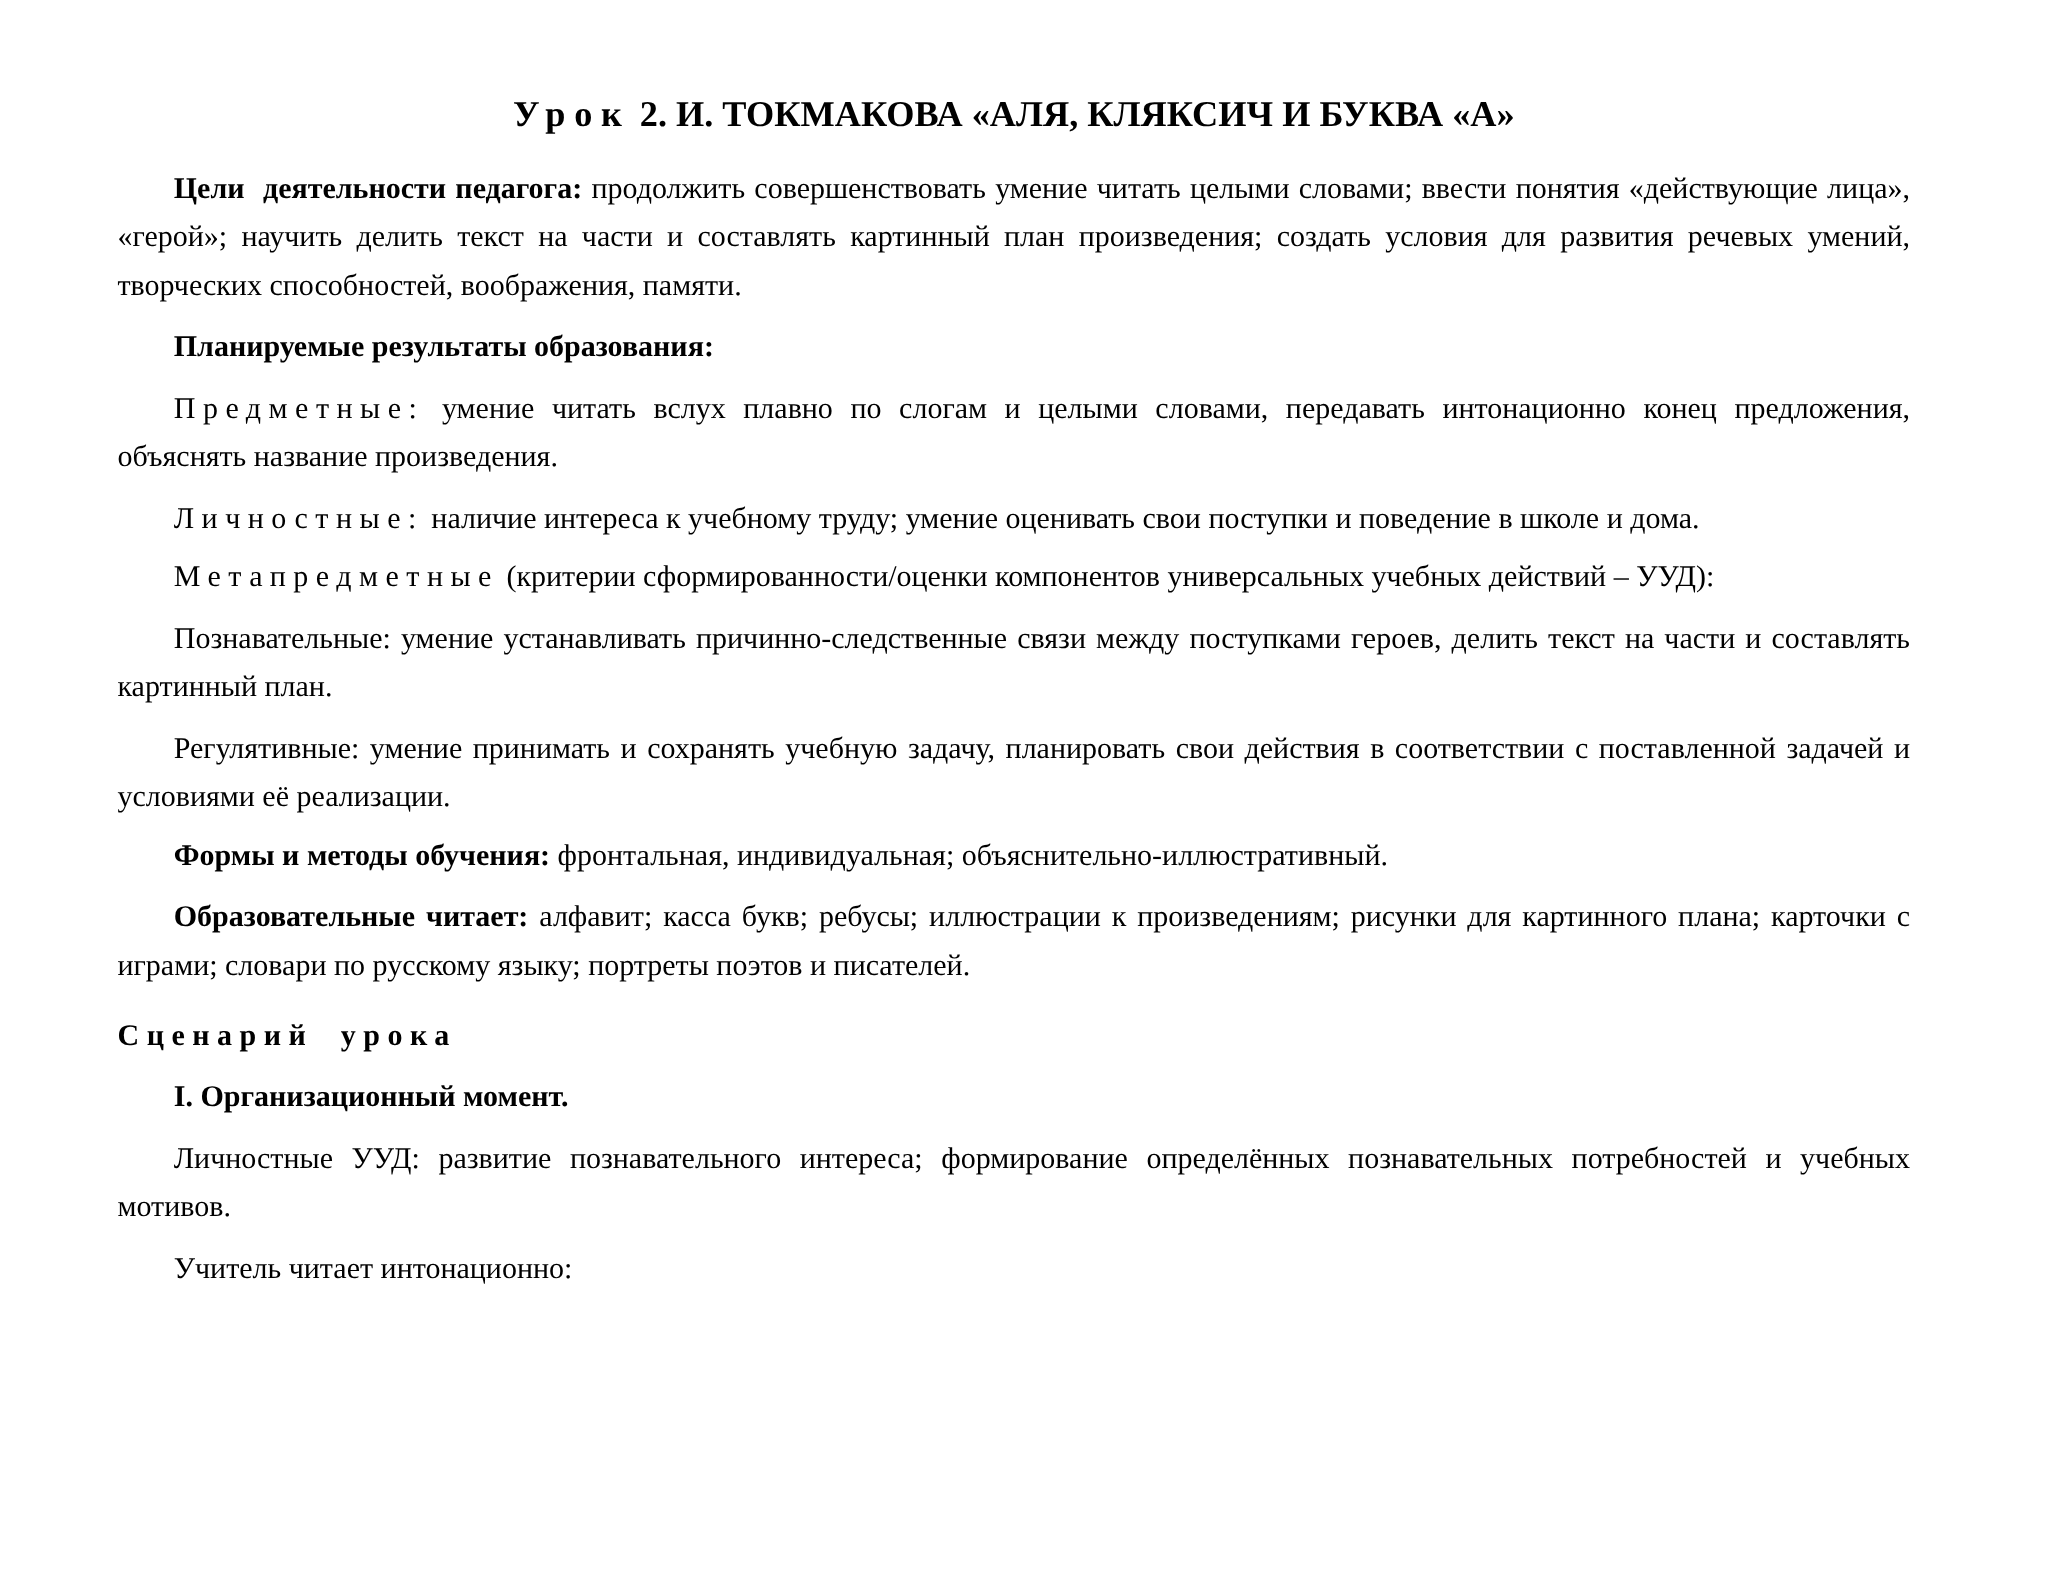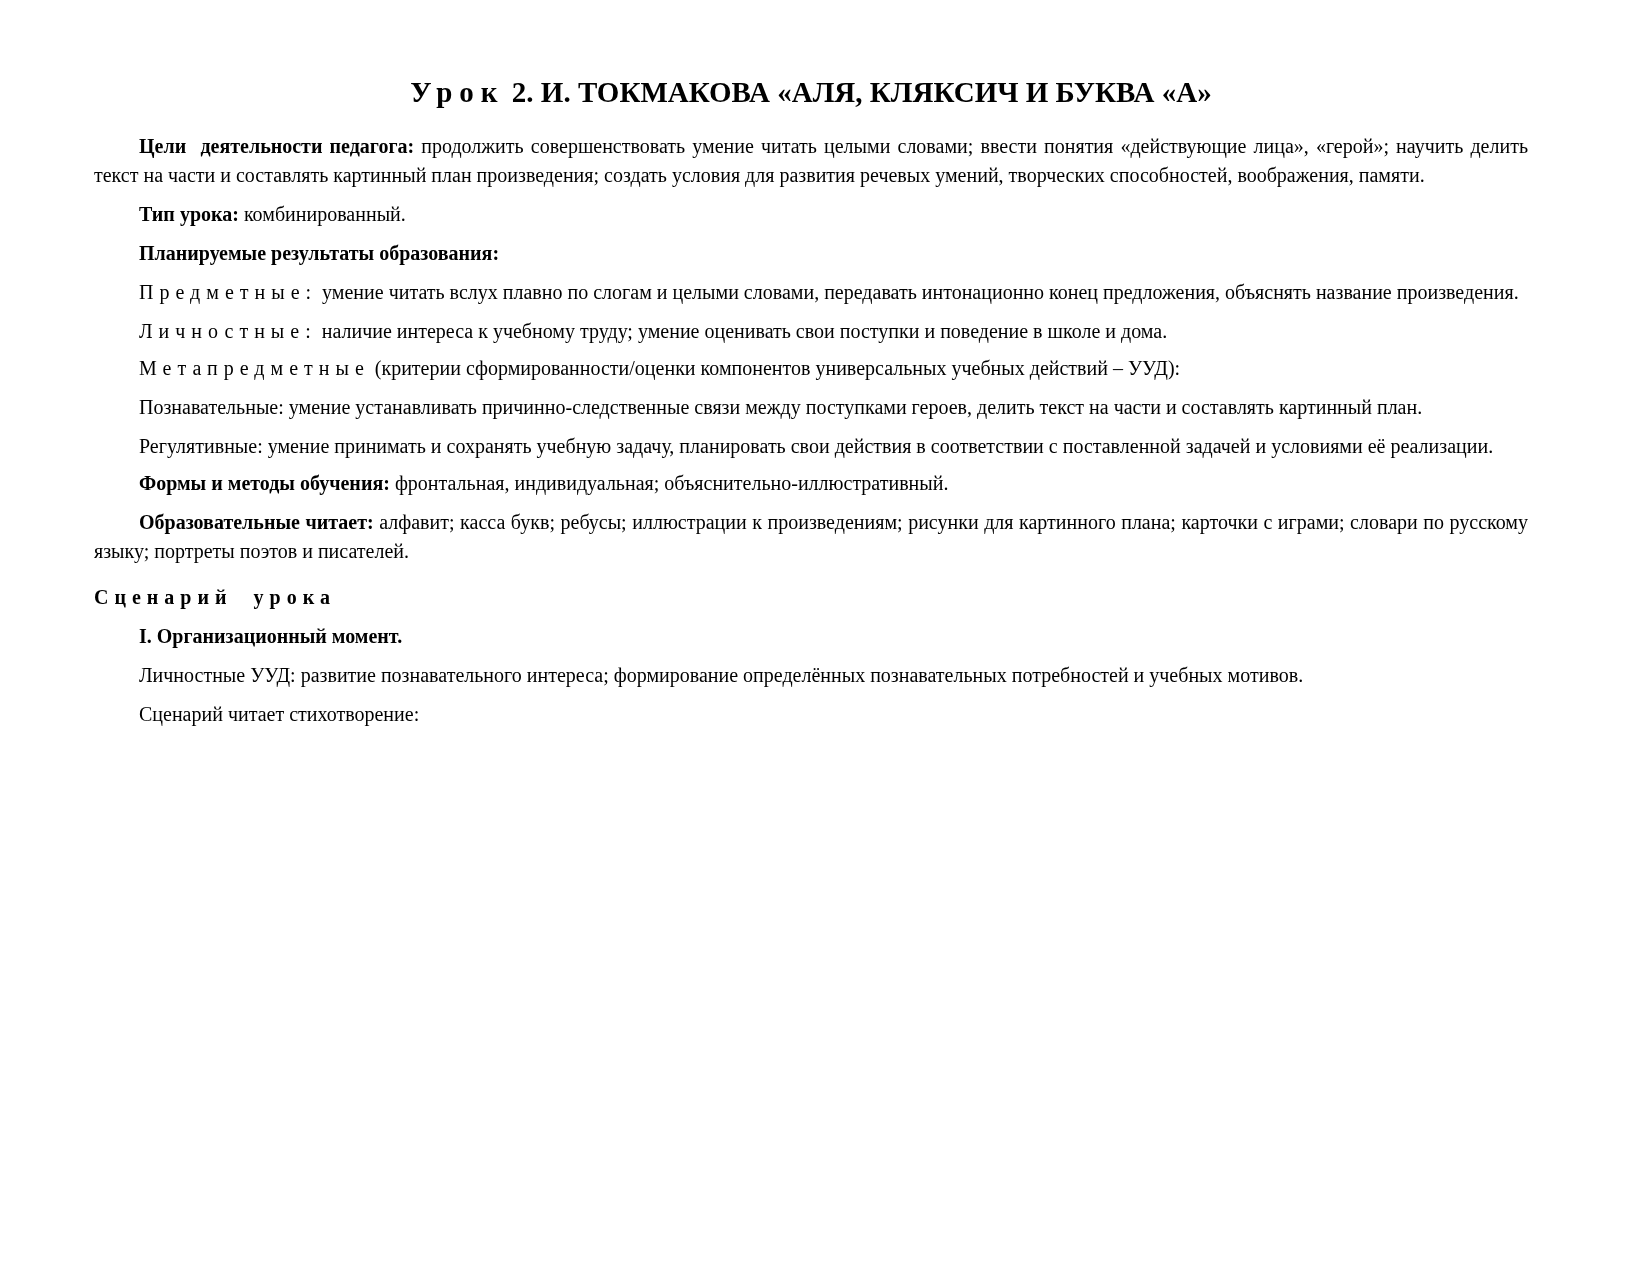--- a/index.html
+++ b/index.html
@@ -18,22 +18,22 @@
   }
   .title {
     font-size: 29px;
     line-height: 36px;
     font-weight: bold;
     text-align: center;
     margin-bottom: 22px;
   }
   .title .spaced-word { letter-spacing: 7px; }
   .para {
-    font-size: 20px;
-    line-height: 29px;
+    font-size: 24px;
+    line-height: 39px;
     text-align: justify;
     text-indent: 45px;
     margin-top: 10px;
   }
   .lead-bold { font-weight: bold; }
   .lead-italic { }
   .lead-spaced { letter-spacing: 6px; }
   .heading-center {
     text-align: left;
     text-indent: 0;
@@ -46,21 +46,20 @@
 </style>
 </head>
 <body>
 
 <div class="page">
 
   <h1 class="title"><span class="spaced-word">Урок</span> <span>2. И. ТОКМАКОВА «АЛЯ, КЛЯКСИЧ И БУКВА «А»</span></h1>
 
   <p class="para"><span class="lead-bold">Цели&nbsp; деятельности педагога:</span> <span>продолжить совершенствовать умение читать целыми словами; ввести понятия «действующие лица», «герой»; научить делить текст на части и составлять картинный план произведения; создать условия для развития речевых умений, творческих способностей, воображения, памяти.</span></p>
 
-  <p class="para"><span class="lead-bold">Тип урока:</span> <span>комбинированный.</span></p>
 
   <p class="para"><span class="lead-bold">Планируемые результаты образования:</span></p>
 
   <p class="para"><span class="lead-spaced">Предметные:</span> <span>умение читать вслух плавно по слогам и целыми словами, передавать интонационно конец предложения, объяснять название произведения.</span></p>
 
   <p class="para"><span class="lead-spaced">Личностные:</span> <span>наличие интереса к учебному труду; умение оценивать свои поступки и поведение в школе и дома.</span></p>
 
   <p class="para gap-before"><span class="lead-spaced">Метапредметные</span> <span>(критерии сформированности/оценки компонентов универсальных учебных действий – УУД):</span></p>
 
   <p class="para"><span class="lead-italic">Познавательные:</span> <span>умение устанавливать причинно-следственные связи между поступками героев, делить текст на части и составлять картинный план.</span></p>
@@ -71,15 +70,15 @@
   <p class="para gap-before"><span class="lead-bold">Формы и методы обучения:</span> <span>фронтальная, индивидуальная; объяснительно-иллюстративный.</span></p>
 
   <p class="para"><span class="lead-bold">Образовательные читает:</span> <span>алфавит; касса букв; ребусы; иллюстрации к произведениям; рисунки для картинного плана; карточки с играми; словари по русскому языку; портреты поэтов и писателей.</span></p>
 
   <p class="para heading-center"><span>Сценарий урока</span></p>
 
   <p class="para"><span class="lead-bold">I. Организационный момент.</span></p>
 
   <p class="para"><span class="lead-italic">Личностные УУД:</span> <span>развитие познавательного интереса; формирование определённых познавательных потребностей и учебных мотивов.</span></p>
 
-  <p class="para"><span>Сценарий читает стихотворение:</span></p>
+  <p class="para"><span>Учитель читает интонационно:</span></p>
 
 </div>
 
 </body></html>

